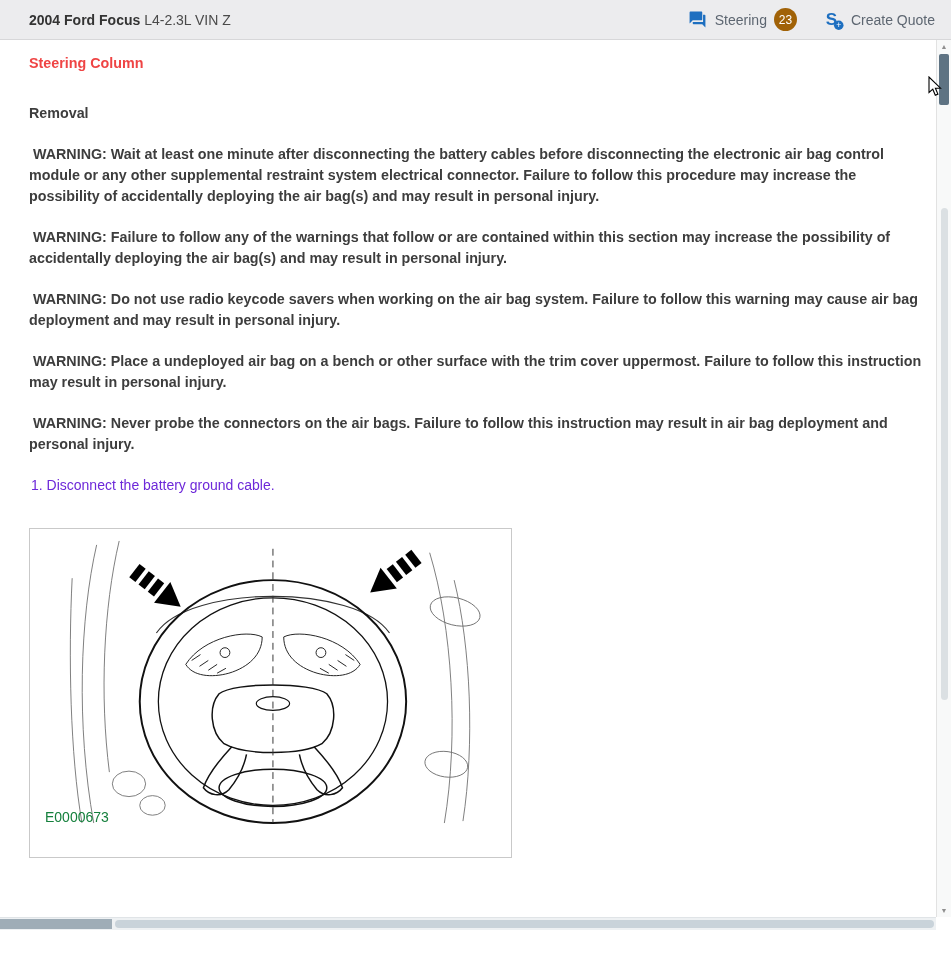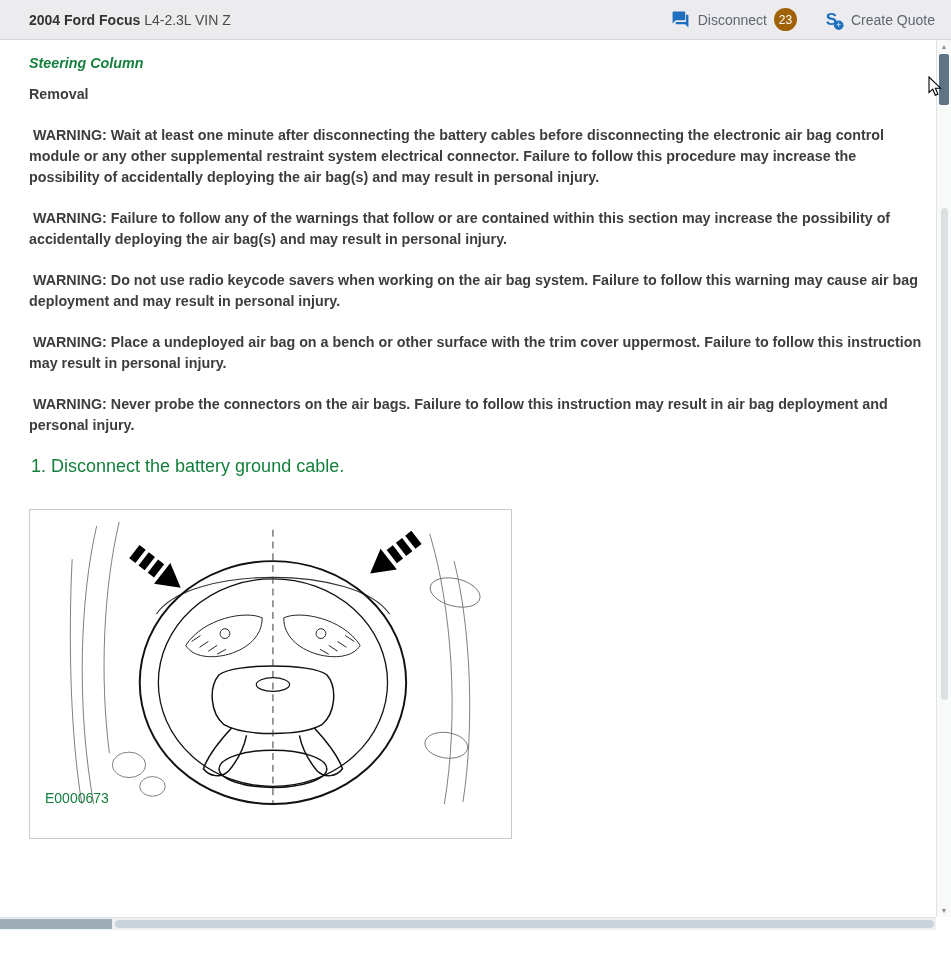--- a/index.html
+++ b/index.html
@@ -15,26 +15,26 @@
   .vehicle .vb { font-weight:bold; color:#333; }
   .hdr-right { display:flex; align-items:center; gap:26px; }
   .hdr-btn { display:flex; align-items:center; gap:7px; cursor:pointer; }
   .hdr-btn .lbl { font-size:14px; color:#5d6671; }
   .badge { width:23px; height:23px; border-radius:50%; background:#a16207; color:#fff;
            font-size:12px; font-weight:normal; display:flex; align-items:center; justify-content:center; }
 
   
   .main { position:absolute; top:41px; left:0; right:15px; bottom:13px; overflow:hidden;
           padding:13px 14px 0 29px; background:#fff; }
-  .section-title { display:inline-block; font-size:14.3px; font-weight:bold; color:#15803d;
-                   text-decoration:none; margin-bottom:15px; cursor:pointer;font-style:italic; }
+  .section-title { display:inline-block; font-size:14.3px; font-weight:bold; color:#ef4444;
+                   text-decoration:none; margin-bottom:34px; cursor:pointer; }
   .subsection { font-size:14.3px; font-weight:bold; color:#3d3d3d; margin-bottom:23px; }
   p.warning { font-size:14.3px; font-weight:bold; color:#3d3d3d; line-height:21px;
               margin:12px 0 20px 0; text-indent:4px; }
-  p.step { font-size:18px; color:#15803d; line-height:20px; margin:4px 0 0 2px; }
+  p.step { font-size:14px; color:#6d28d9; line-height:20px; margin:4px 0 0 2px; }
 
   
   .figure { position:relative; margin-top:33px; width:483px; height:330px;
             border:1px solid #c9c9c9; background:#fff; padding:10px 8px 0 8px; }
   .fig-label { position:absolute; left:15px; bottom:32px; font-size:14px; color:#15803d; }
 
   
   .vscroll { position:absolute; top:40px; right:0; width:15px; bottom:13px;
              background:#f8f9f9; border-left:1px solid #e2e2e2; z-index:6; }
   .vscroll .arrow { position:absolute; left:0; right:0; height:13px; display:flex;
@@ -67,21 +67,21 @@
       <span>L4-2.3L VIN Z</span>
     </div>
     <div class="hdr-right">
       <div class="hdr-btn">
         <span>
           <svg width="21" height="19" viewBox="0 0 24 24" fill="#1e6fc0">
             <path d="M21 6h-2v9H6v2c0 .55.45 1 1 1h11l4 4V7c0-.55-.45-1-1-1z"></path>
             <path d="M17 2H3c-.55 0-1 .45-1 1v14l4-4h11c.55 0 1-.45 1-1V3c0-.55-.45-1-1-1z"></path>
           </svg>
         </span>
-        <span class="lbl">Disconnect</span>
+        <span class="lbl">Steering</span>
         <span class="badge">23</span>
       </div>
       <div class="hdr-btn">
         <span>
           <svg width="21" height="22" viewBox="0 0 22 22">
             <text x="3" y="16" font-size="18" font-weight="bold" fill="#1e6fc0" font-family="Liberation Sans, sans-serif">S</text>
             <circle cx="16.5" cy="16.5" r="5" fill="#1e6fc0"></circle>
             <text x="16.5" y="19.6" font-size="9" fill="#ffffff" text-anchor="middle" font-family="Liberation Sans, sans-serif">+</text>
           </svg>
         </span>

